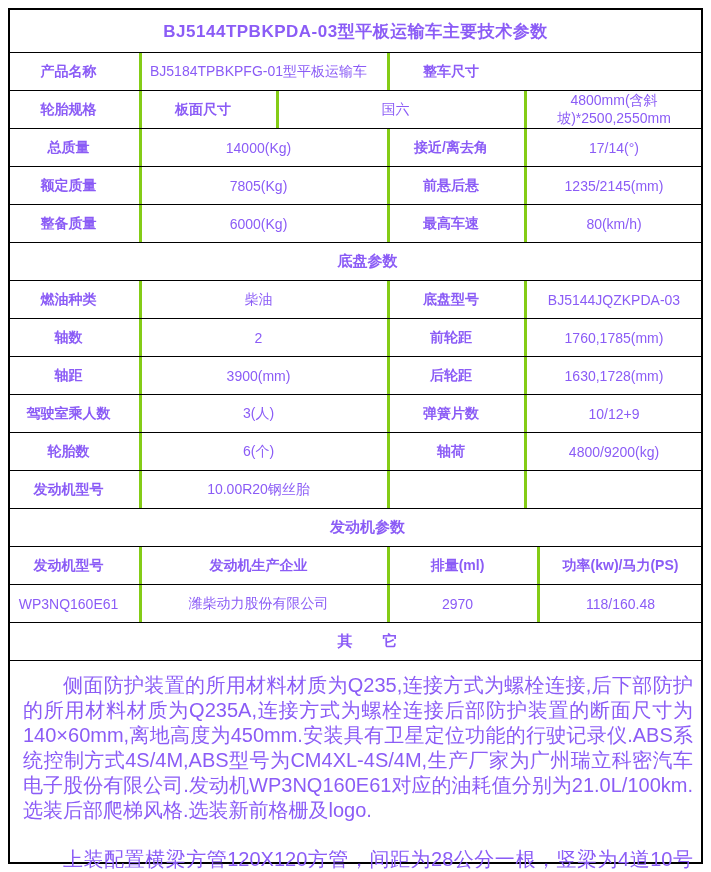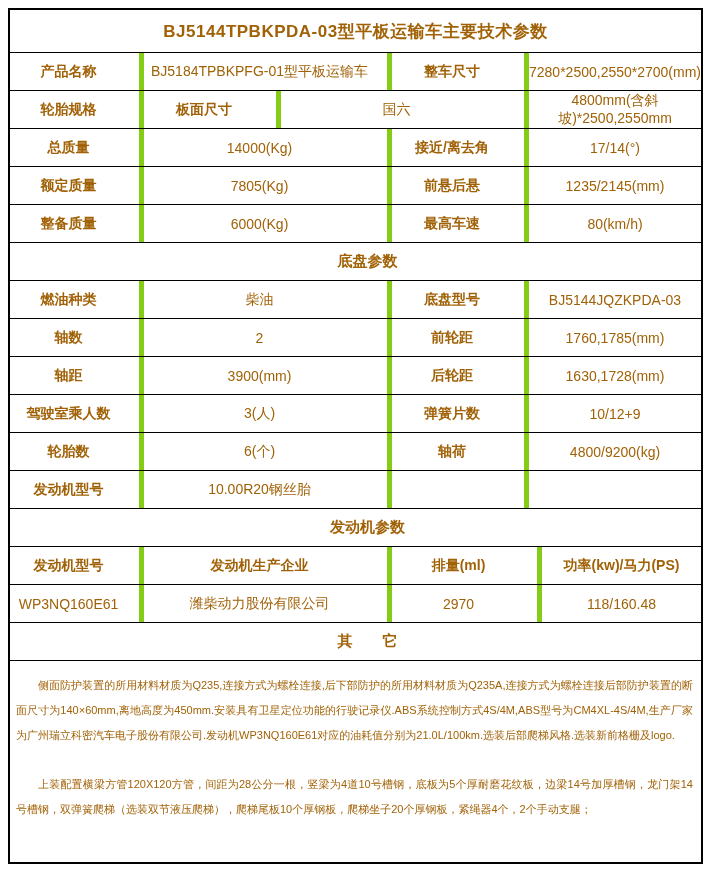--- a/index.html
+++ b/index.html
@@ -1,65 +1,64 @@
 <!DOCTYPE html>
 <html><head>
 <meta charset="utf-8">
 <style>
   html,body{margin:0;padding:0;background:#ffffff;}
   .sheet{
     width:711px;height:872px;box-sizing:border-box;padding:8px;
-    background:#ffffff;color:#a16207;
+    background:#ffffff;color:#8b5cf6;
     font-family:"Liberation Sans","DejaVu Sans",sans-serif;
   }
   .tbl{
     border:2px solid #000;height:100%;box-sizing:border-box;
     display:flex;flex-direction:column;background:#fff;
   }
   .row{display:flex;border-top:1px solid #000;flex:0 0 auto;}
   .row:first-child{border-top:none;}
   .cell{
     display:flex;align-items:center;justify-content:center;
     text-align:center;box-sizing:border-box;overflow:hidden;padding:0 4px;
   }
-  .cell + .cell{border-left:5px solid #84cc16;}
+  .cell + .cell{border-left:3px solid #84cc16;}
   .c1{width:117px;flex:0 0 auto;}
   .c2{width:236px;flex:0 0 auto;}
   .c3{width:125px;flex:0 0 auto;}
   .c4{flex:1 1 auto;}
   .e3{width:138px;flex:0 0 auto;text-align:center;}
   .label{font-weight:bold;font-size:14px;}
   .value{font-size:14px;}
   .title-row{height:42px;}
   .title{width:100%;font-weight:bold;font-size:17px;letter-spacing:0.5px;}
   .data{height:37px;gap:12px;}
   .section{height:37px;padding-left:24px;}
   .section-title{width:100%;font-weight:bold;font-size:15px;}
   .text-block{flex:1 1 auto;display:block;padding:4px 8px 0 6px;text-align:left;}
   .text-block p{
-    font-size:11px;line-height:25px;text-align:justify;
-    text-indent:2em;margin:8px 0 0 0;
+    font-size:20px;line-height:25px;text-align:justify;
+    text-indent:2em;margin:8px 0 0 7px;
   }
   .text-block p + p{margin-top:24px;}
 </style>
 </head>
 <body>
 
 <div class="sheet">
   <div class="tbl">
 
     <div class="row title-row">
       <div class="cell title">BJ5144TPBKPDA-03型平板运输车主要技术参数</div>
     </div>
 
     <div class="row data">
       <div class="cell c1 label">产品名称</div>
       <div class="cell c2 value">BJ5184TPBKPFG-01型平板运输车</div>
       <div class="cell c3 label">整车尺寸</div>
-      <div class="cell c4 value">7280*2500,2550*2700(mm)</div>
     </div>
     <div class="row data">
       <div class="cell c1 label">轮胎规格</div>
       <div class="cell c3 label">板面尺寸</div>
       <div class="cell c2 value">国六</div>
       <div class="cell c4 value">4800mm(含斜坡)*2500,2550mm</div>
     </div>
     <div class="row data">
       <div class="cell c1 label">总质量</div>
       <div class="cell c2 value">14000(Kg)</div>

